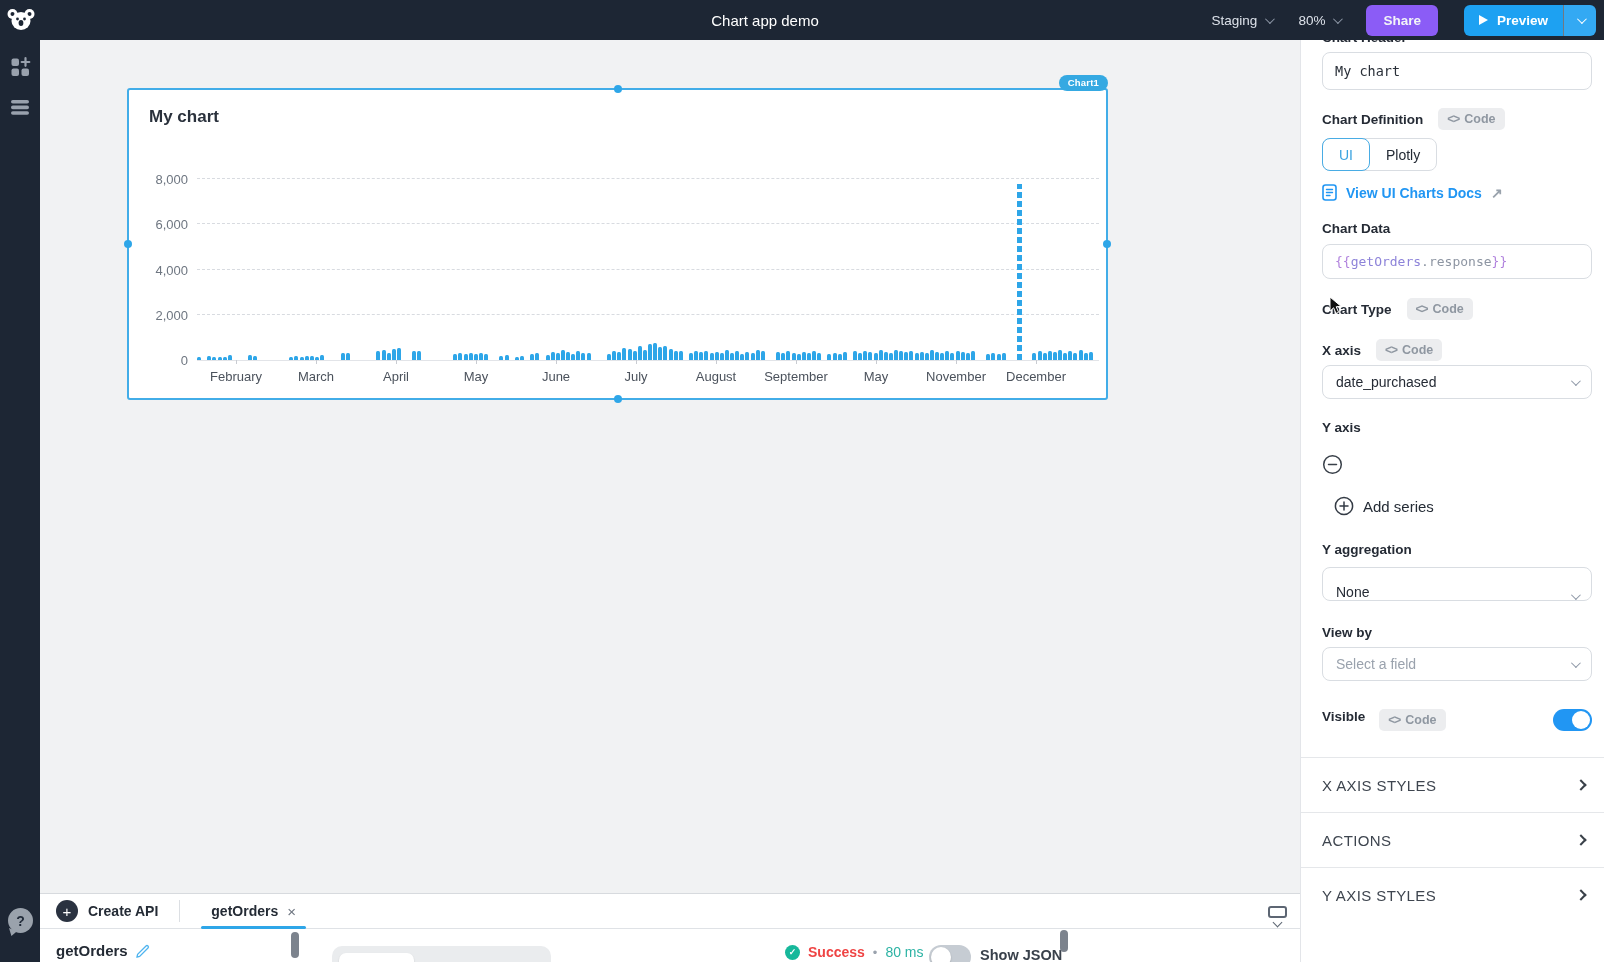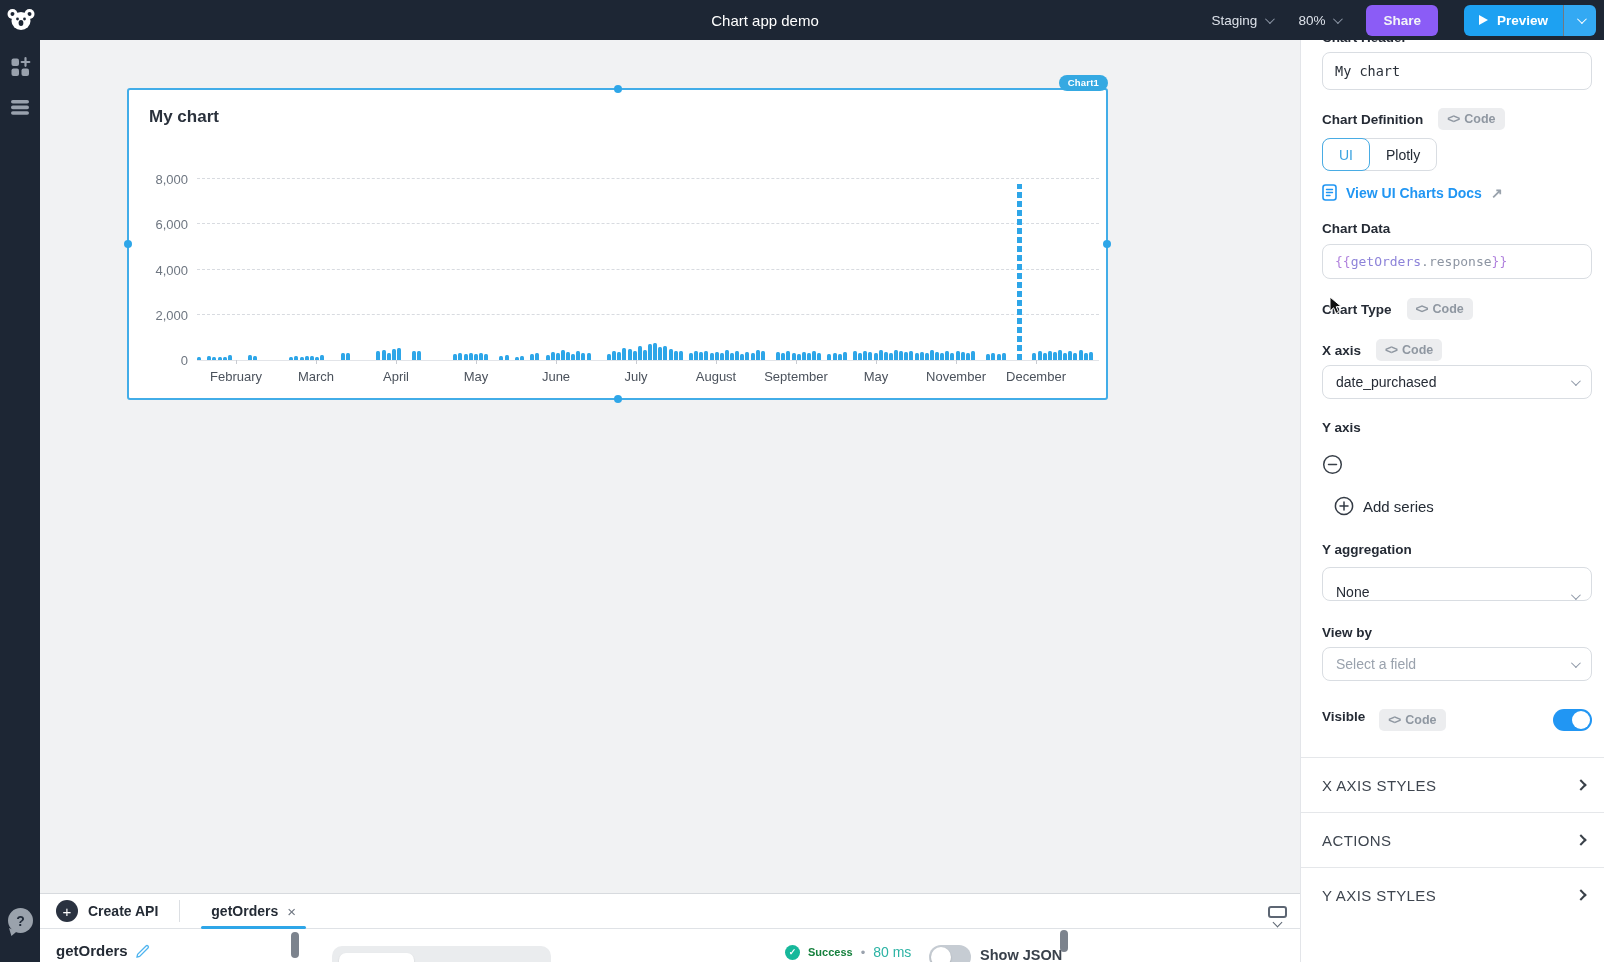--- a/index.html
+++ b/index.html
@@ -65,21 +65,21 @@
   .bb-row2 { position:relative; height:34px; }
   .qname { position:absolute; left:16px; top:13px; display:flex; align-items:center; gap:8px; font-size:15px; font-weight:bold; color:#242b35; }
   .sb { position:absolute; width:8px; border-radius:4px; background:#7c838d; }
   .sb1 { left:251px; top:3px; height:26px; }
   .sb2 { left:1020px; top:1px; height:22px; }
   .pills { position:absolute; left:292px; top:17px; background:#eaecee; border-radius:10px 10px 0 0; padding:7px 7px 12px; display:flex; gap:4px; }
   .pill { font-size:13.5px; font-weight:bold; color:#434a54; padding:6px 17px; border-radius:7px; white-space:nowrap; }
   .pill.active { background:#fff; color:#242b35; box-shadow:0 1px 2px rgba(0,0,0,.14); }
   .status { position:absolute; left:745px; top:15px; display:flex; align-items:center; gap:8px; }
   .ok { width:15px; height:15px; border-radius:50%; background:#17b89b; color:#fff; font-size:9px; display:flex; align-items:center; justify-content:center; font-weight:bold; }
-  .st-ok { color:#15803d; font-size:11px; font-weight:bold; }
+  .st-ok { color:#ef4444; font-size:14px; font-weight:bold; }
   .st-dot { color:#9aa2ad; font-size:13px; }
   .st-ms { color:#2cb3a4; font-size:14px; }
   .tg2 { position:absolute; left:889px; top:16px; width:42px; height:24px; border-radius:13px; background:#c6ccd3; }
   .tg2 .knob { position:absolute; left:2px; top:2px; width:20px; height:20px; border-radius:50%; background:#fff; box-shadow:0 1px 2px rgba(0,0,0,.2); }
   .showjson { position:absolute; left:940px; top:18px; font-size:14.5px; font-weight:bold; color:#39414b; }
   .schema { position:absolute; left:1032px; right:0; top:0; bottom:0; background:#f7f8f9; border-left:1px solid #e2e4e8; }
   .schema-lbl { padding:18px 0 0 11px; font-size:15px; font-weight:bold; color:#242b35; }
 
   
   .inspector { position:absolute; left:1300px; top:40px; width:304px; bottom:0; background:#fff; border-left:1px solid #e3e5e9; overflow:hidden; padding:0 12px 0 21px; }

